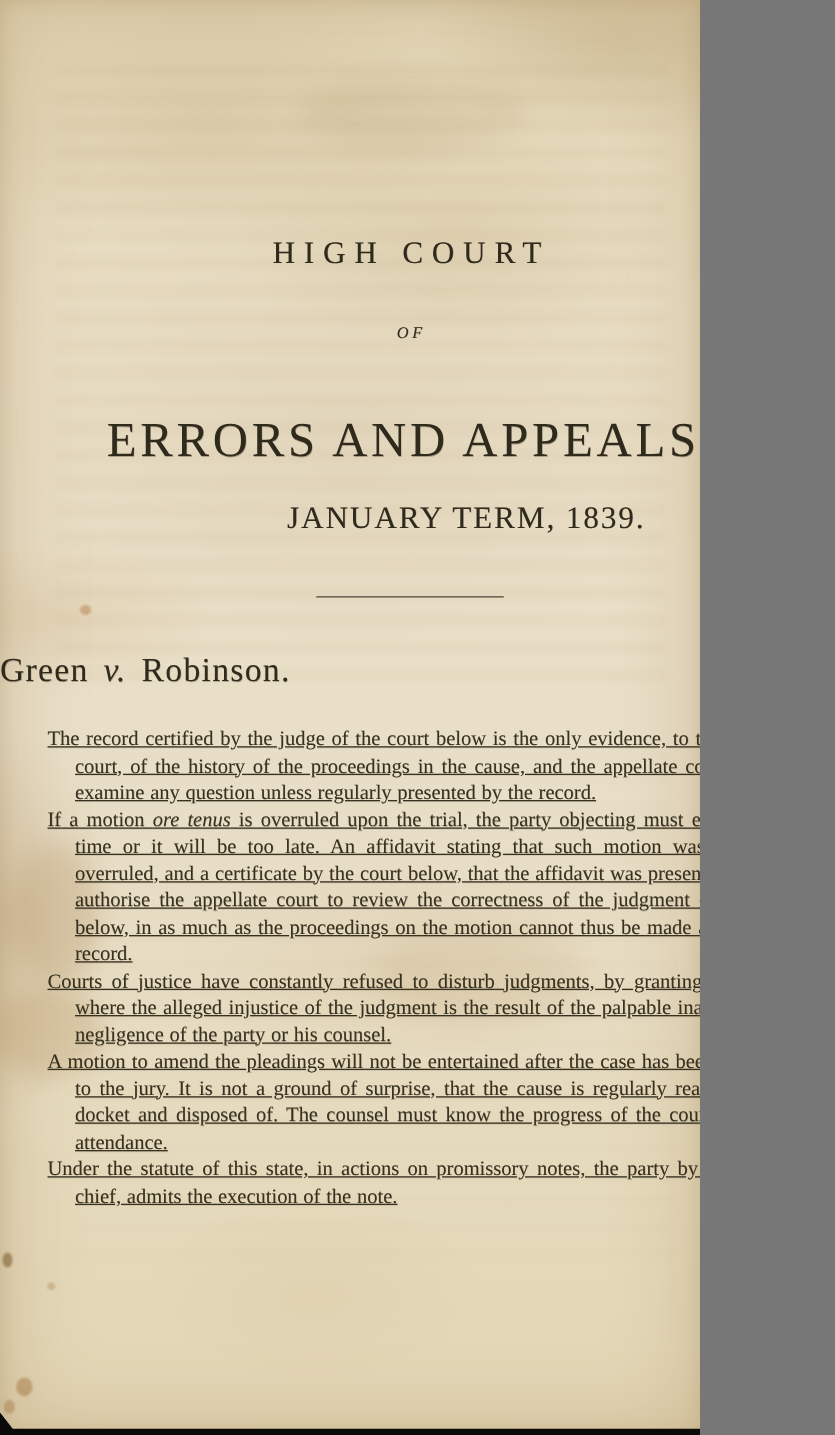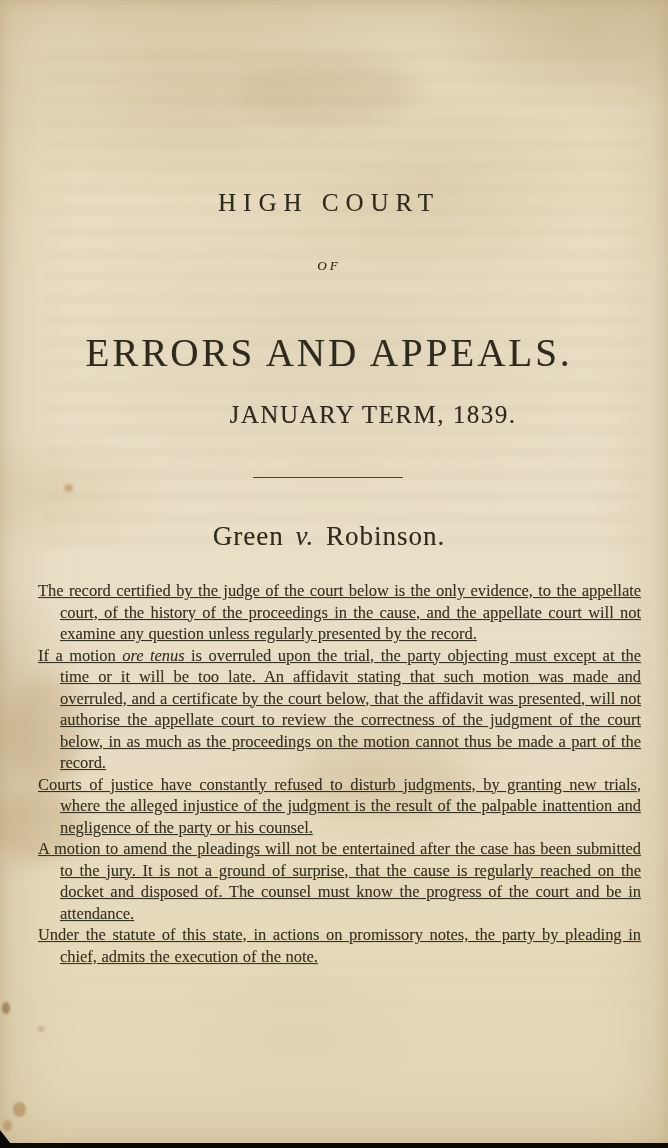--- a/index.html
+++ b/index.html
@@ -1,18 +1,18 @@
 <!DOCTYPE html>
 <html><head>
 <meta charset="utf-8">
 <style>
   html,body { margin:0; padding:0; background:#777; }
   .page {
     position: relative;
-    width: 668px;
+    width: 560px;
     height: 1148px;
     overflow: hidden;
     font-family: "Liberation Serif", "DejaVu Serif", serif;
     background-color: #e7dcc0;
     background-image:
       radial-gradient(ellipse 220px 120px at 88% 3%,  rgba(166,138,88,0.25), transparent 70%),
       radial-gradient(ellipse 300px 160px at 30% 8%,  rgba(172,144,92,0.20), transparent 70%),
       radial-gradient(ellipse 260px 140px at 65% 16%, rgba(176,148,96,0.16), transparent 70%),
       radial-gradient(ellipse 180px  90px at 8% 43%,  rgba(185,140,80,0.14), transparent 70%),
       radial-gradient(ellipse 120px 220px at 1% 64%,  rgba(160,118,60,0.20), transparent 70%),
@@ -58,21 +58,21 @@
   .masthead { position:absolute; left:0; width:658px; text-align:center; color:#2f2a1c; }
   .court-line1 { top:189px; font-size:25px; letter-spacing:7px; }
   .court-of    { top:258px; font-size:13px; letter-spacing:3px;font-style:italic; }
   .court-line2 { top:330px; font-size:39px; letter-spacing:3px; }
   .term-line   { top:401px; font-size:25px; letter-spacing:1.5px;margin-left:44px; }
   .masthead, .case-title { text-shadow: 0.4px 0.4px 0 rgba(47,42,28,0.30); }
 
   .divider { position:absolute; left:253px; top:477px; width:150px; height:1px;
              background:#4a4336; }
 
-  .case-title { position:absolute; left:0; width:658px; top:521px; text-align:center;
+  .case-title { position:absolute; left:0; width:658px; top:521px; 
                 font-size:27px; letter-spacing:1px; color:#2f2a1c; word-spacing:4px; }
   .case-title em { font-style:italic; }
 
   .headnotes {
     position:absolute; left:38px; top:580px; width:603px;
     font-size:16.4px; line-height:21.5px; color:#37311f;
     text-align:justify; word-spacing:0.5px;
     text-shadow: 0.3px 0.3px 0 rgba(55,49,31,0.30);
   }
   .headnote { margin:0; padding-left:22px; text-indent:-22px;text-decoration:underline; }

